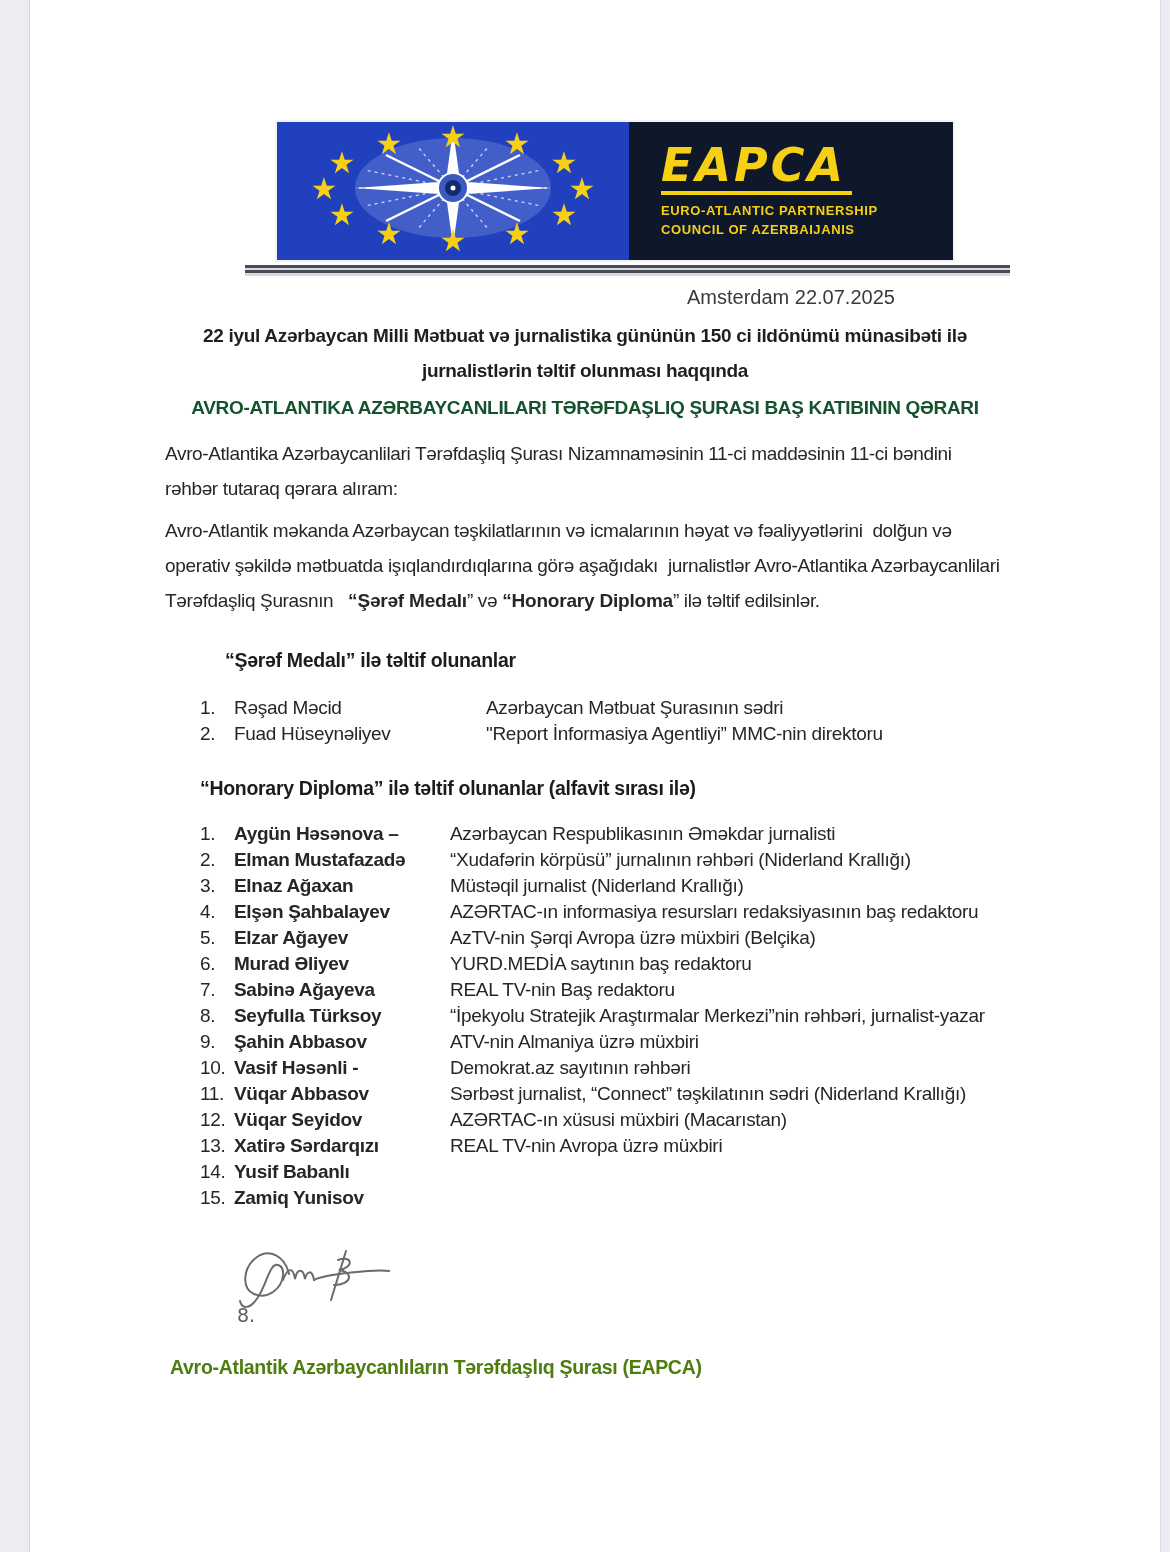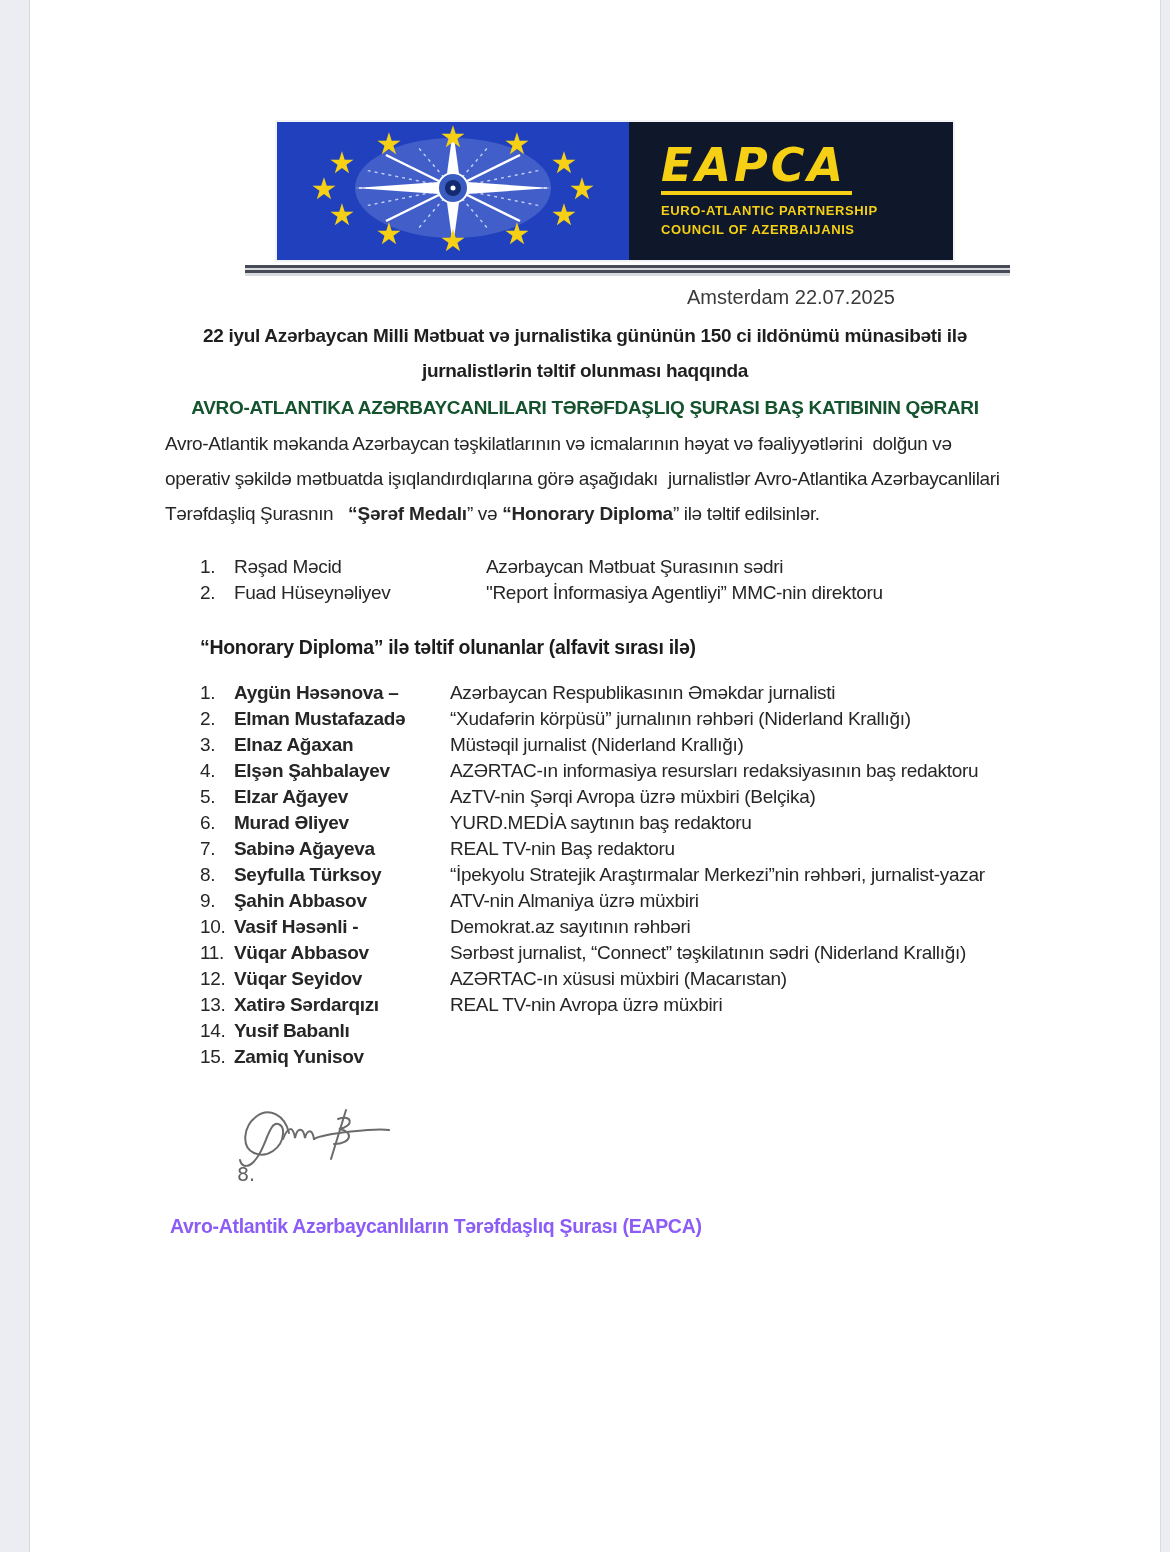--- a/index.html
+++ b/index.html
@@ -60,21 +60,21 @@
   .award-list .num{width:34px;flex:0 0 auto;}
   .medal-list .name{width:252px;flex:0 0 auto;}
   .diploma-list{margin-top:21px;}
   .diploma-list .name{width:216px;flex:0 0 auto;font-weight:bold;}
   .award-list .desc{flex:1;}
 
   .sig-row{margin-top:41px;display:flex;align-items:flex-start;}
   .sig-name,.sig-title{font-size:19.5px;font-weight:bold;line-height:30px;letter-spacing:-.3px;}
   .sig-scribble{margin-left:62px;margin-top:-16px;}
 
-  .footer-line{margin:25px 0 0 5px;font-size:19.5px;font-weight:bold;letter-spacing:-.3px;color:#8b5cf6;}
+  .footer-line{margin:25px 0 0 5px;font-size:19.5px;font-weight:bold;letter-spacing:-.3px;color:#4d7c0f;}
 </style>
 </head>
 <body>
 
 <div class="edge edge-left"></div>
 <div class="edge edge-right"></div>
 
 <div class="doc">
 
   <header class="letterhead">
@@ -140,23 +140,25 @@
 
     <div class="rule rule-bottom"></div>
   </header>
 
   <div class="date">Amsterdam 22.07.2025</div>
 
   <div class="subject">22 iyul Azərbaycan Milli Mətbuat və jurnalistika gününün 150 ci ildönümü münasibəti ilə  jurnalistlərin təltif olunması haqqında</div>
 
   <div class="decree-title">AVRO-ATLANTIKA AZƏRBAYCANLILARI TƏRƏFDAŞLIQ ŞURASI BAŞ KATIBININ QƏRARI</div>
 
+  <p class="para para1">Avro-Atlantika Azərbaycanlilari Tərəfdaşliq Şurası Nizamnaməsinin 11-ci maddəsinin 11-ci bəndini rəhbər tutaraq qərara alıram:</p>
 
   <p class="para para2"><span>Avro-Atlantik məkanda Azərbaycan təşkilatlarının və icmalarının həyat və fəaliyyətlərini  dolğun və operativ şəkildə mətbuatda işıqlandırdıqlarına görə aşağıdakı  jurnalistlər Avro-Atlantika Azərbaycanlilari Tərəfdaşliq Şurasnın   </span><b>“Şərəf Medalı</b><span>” və </span><b>“Honorary Diploma</b><span>” ilə təltif edilsinlər.</span></p>
 
+  <h3 class="list-heading heading-medal">“Şərəf Medalı” ilə təltif olunanlar</h3>
 
   <div class="award-list medal-list">
     <div class="row">
       <span class="num">1.</span>
       <span class="name">Rəşad Məcid</span>
       <span class="desc">Azərbaycan Mətbuat Şurasının sədri</span>
     </div>
     <div class="row">
       <span class="num">2.</span>
       <span class="name">Fuad Hüseynəliyev</span>

